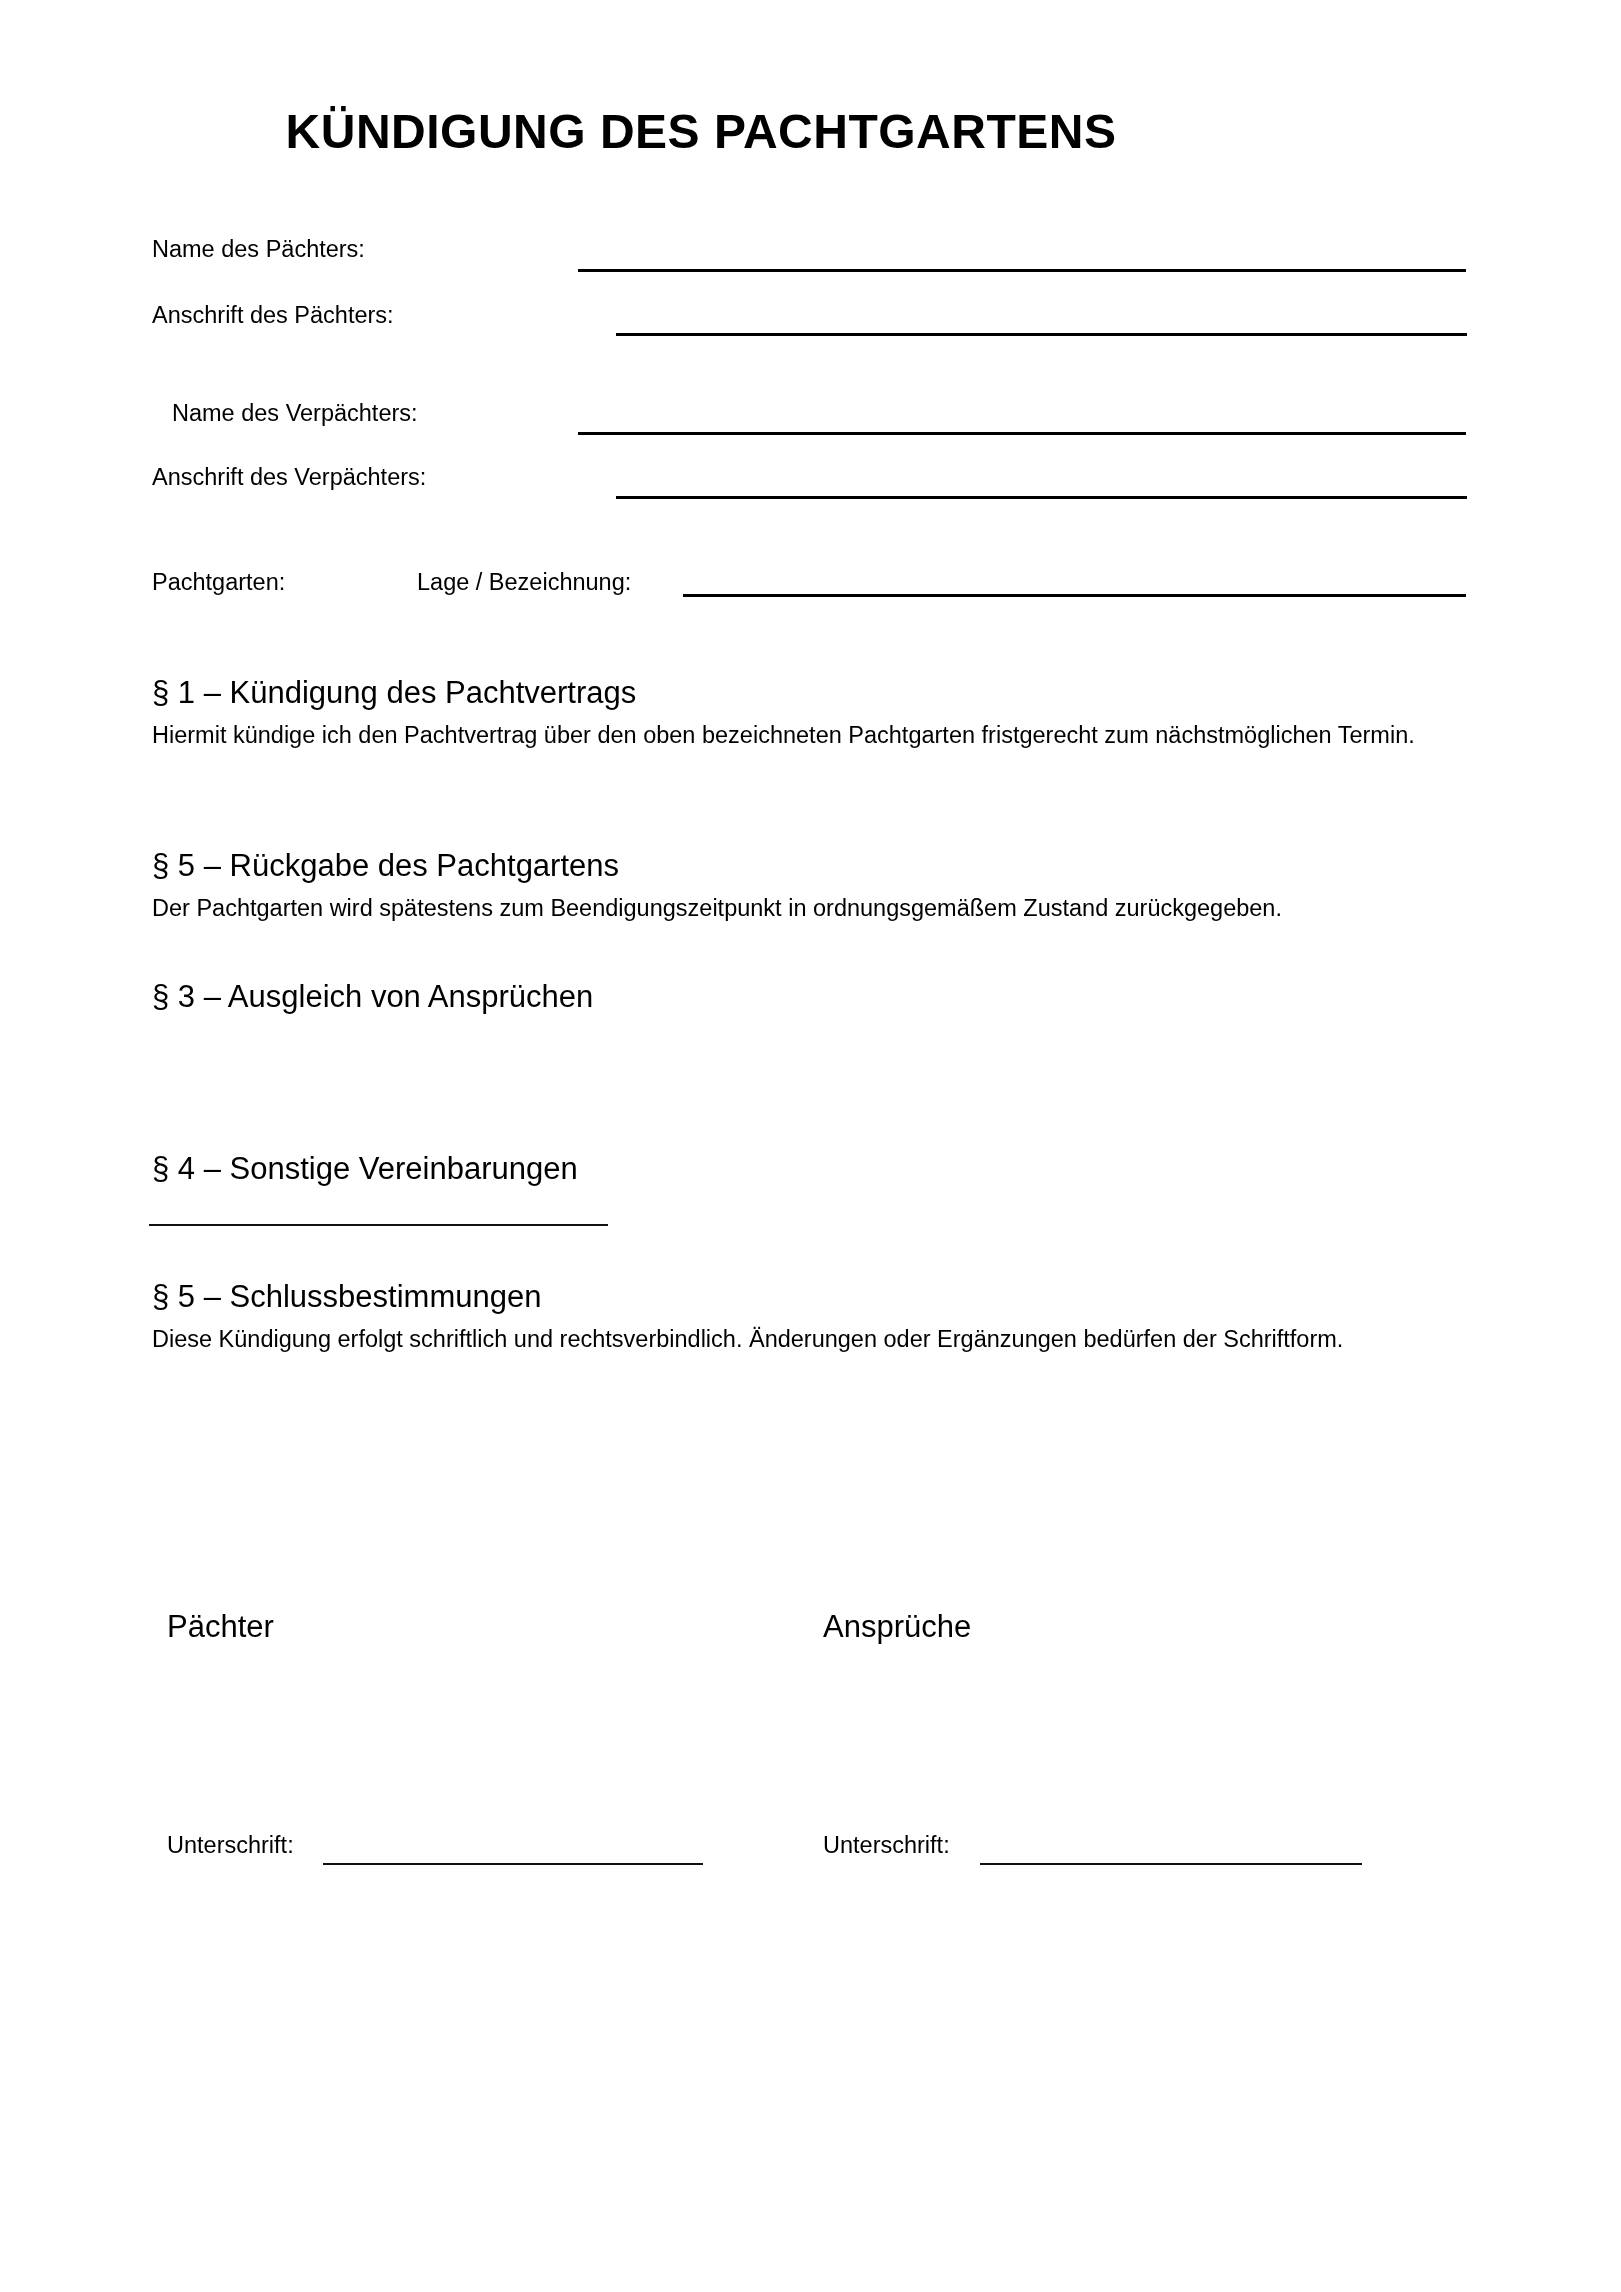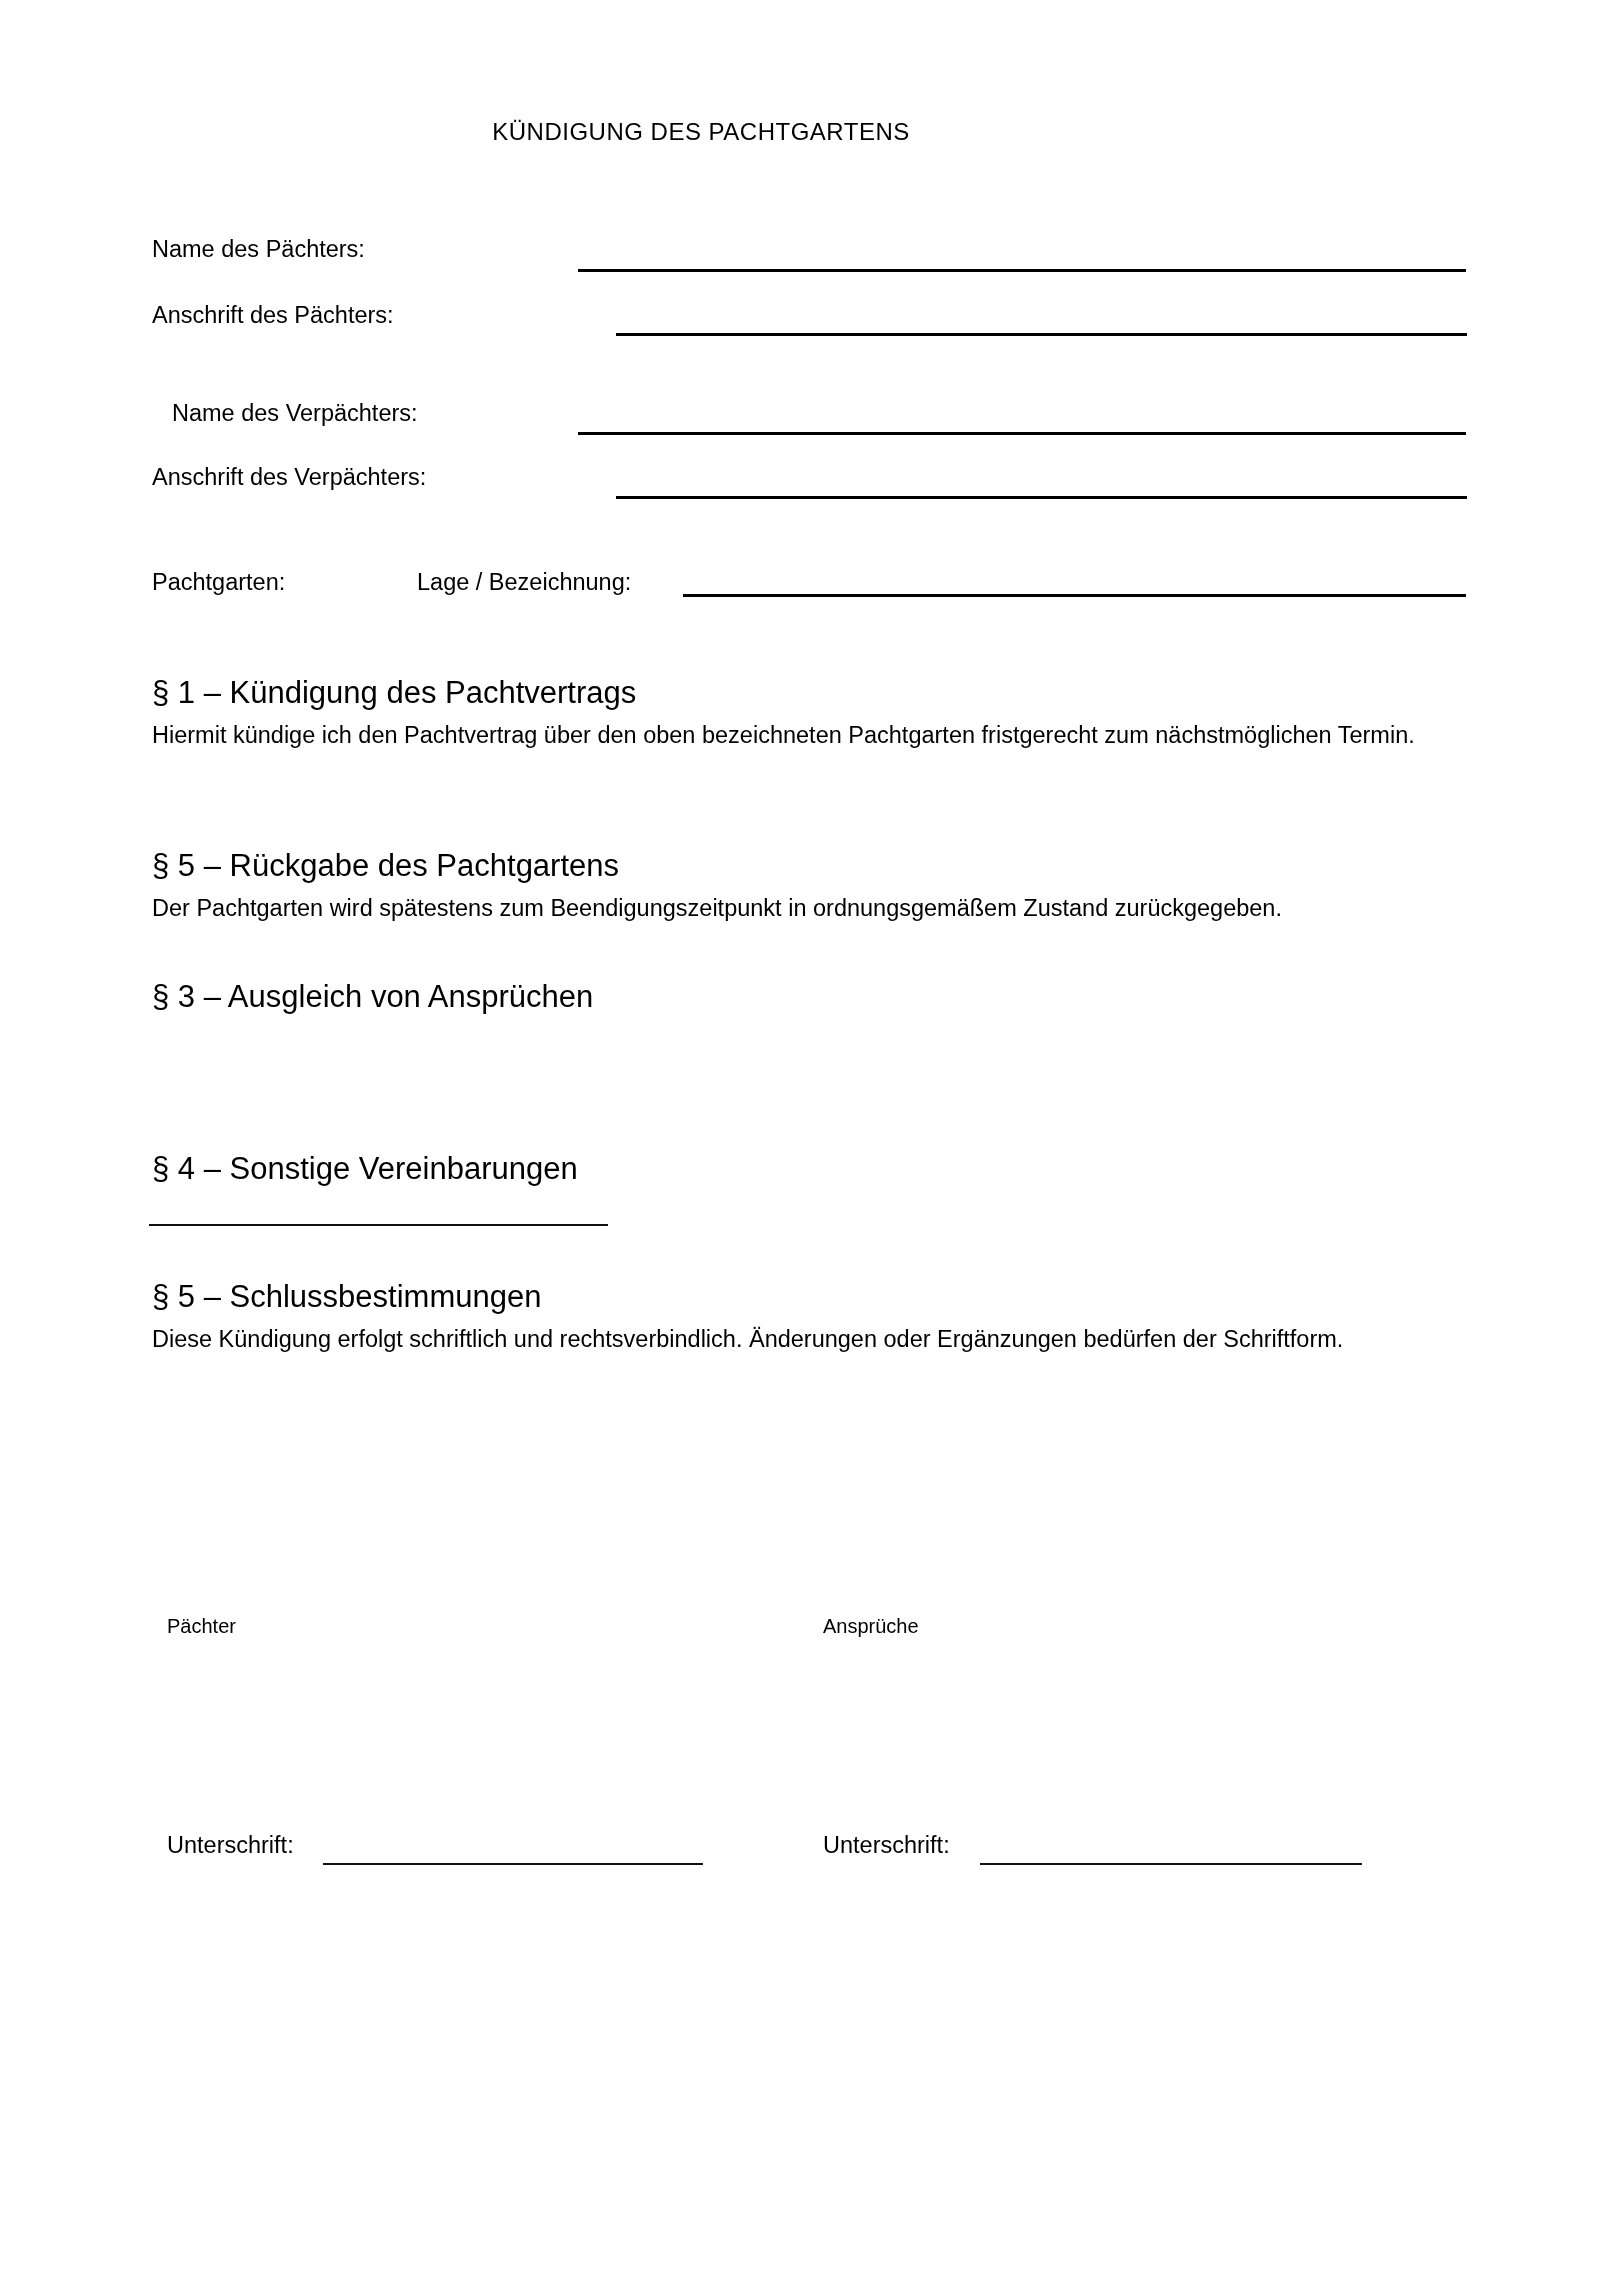--- a/index.html
+++ b/index.html
@@ -21,24 +21,24 @@
     box-sizing: border-box;
   }
 
   
   .doc-title {
     position: absolute;
     left: 0;
     top: 110px;
     width: 1402px;
     text-align: center;
-    font-size: 24px;
+    font-size: 48px;
     line-height: 43px;
     letter-spacing: 0.5px;
-    font-weight: 400;
+    font-weight: 700;
     white-space: nowrap;
   }
 
   
   .field-label {
     position: absolute;
     font-size: 23.5px;
     line-height: 29px;
     white-space: nowrap;
   }
@@ -69,21 +69,21 @@
   
   .rule-thin {
     position: absolute;
     height: 0;
     border-top: 2px solid #111111;
   }
 
   
   .sig-role {
     position: absolute;
-    font-size: 20px;
+    font-size: 31px;
     line-height: 29px;
     white-space: nowrap;
   }
   .sig-label {
     position: absolute;
     font-size: 23.5px;
     line-height: 29px;
     white-space: nowrap;
   }
 </style>

